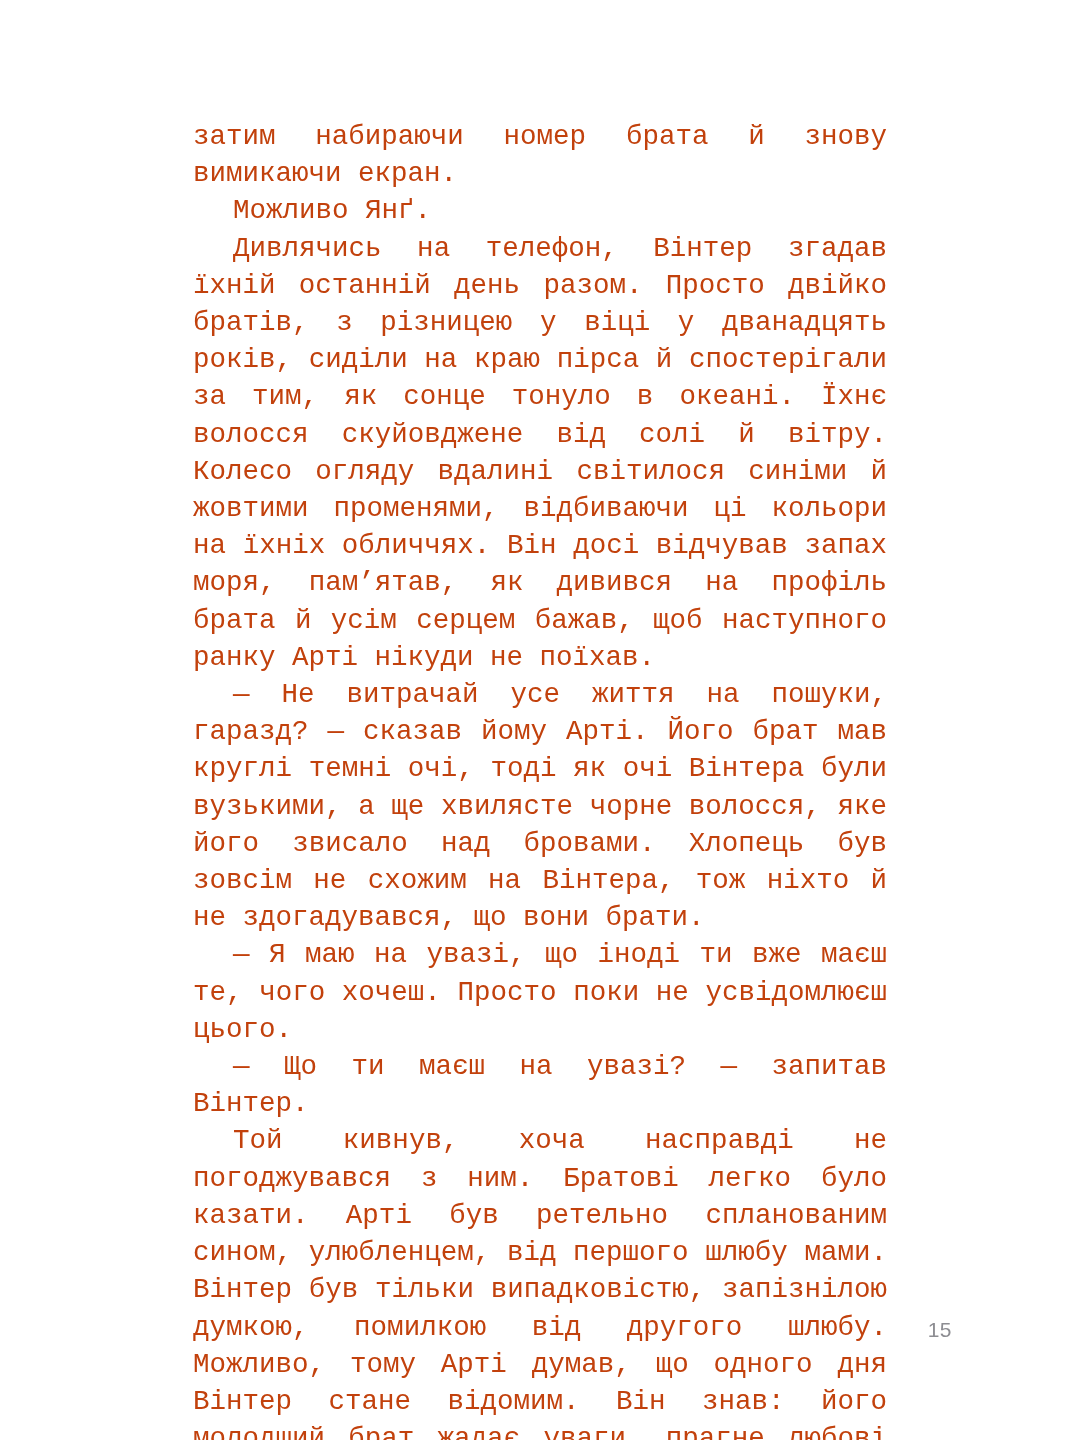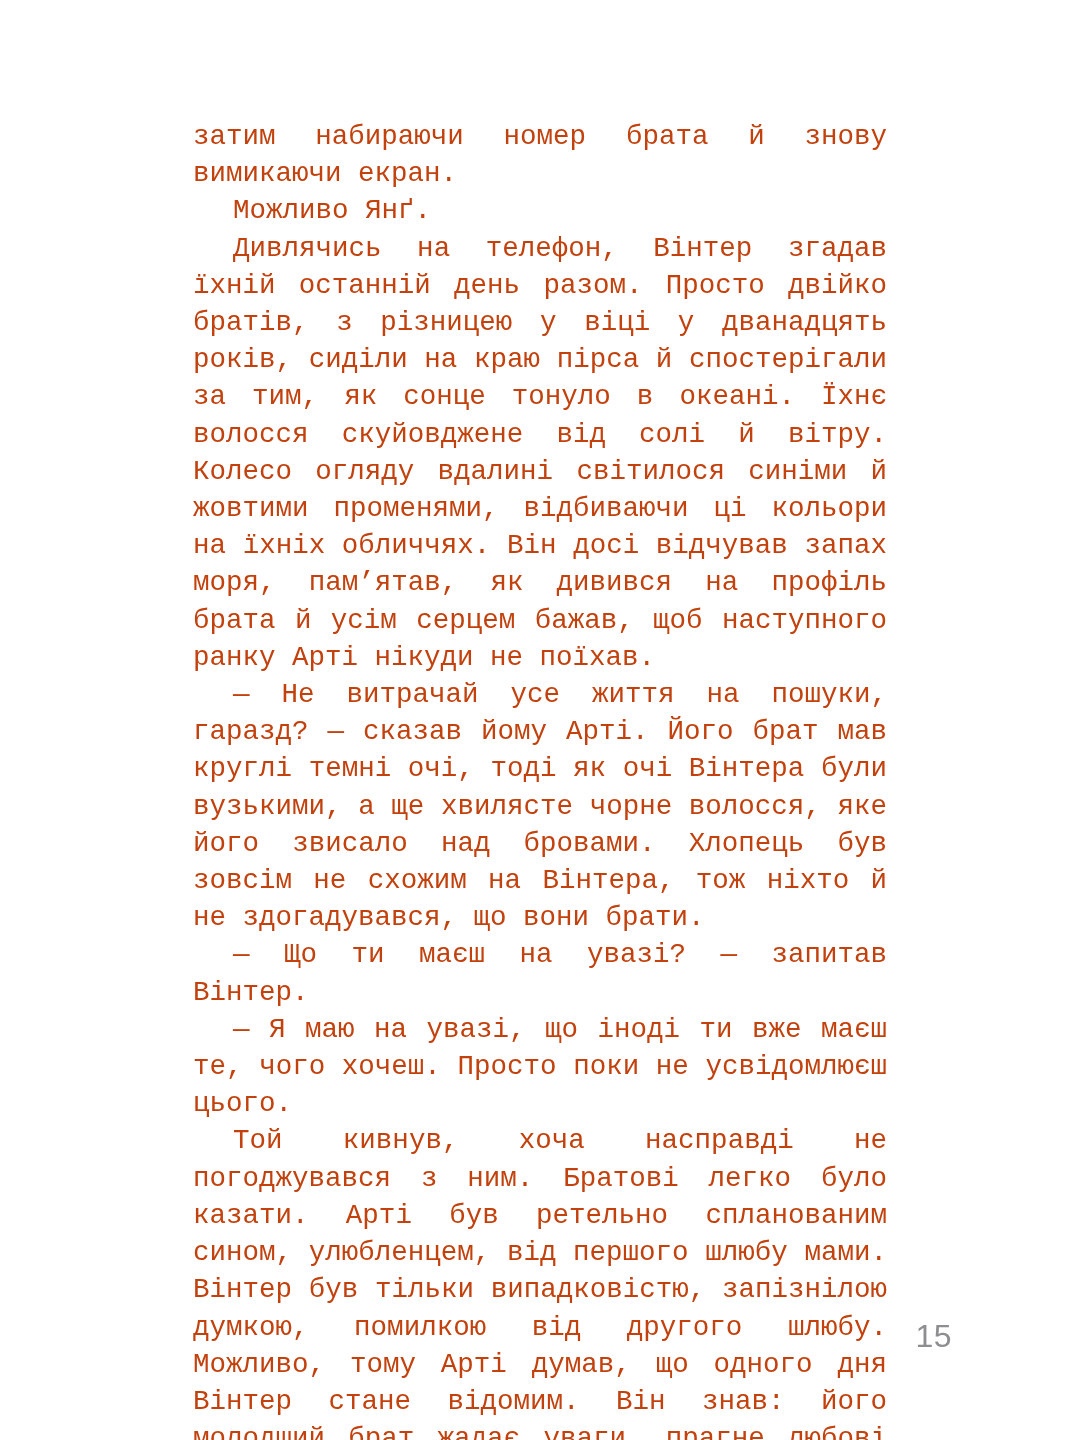--- a/index.html
+++ b/index.html
@@ -42,36 +42,36 @@
   .para.last-line-flush {
     text-align-last: left;
   }
   .page-number {
     position: absolute;
     left: 0;
     top: 1318px;
     width: 952px;
     text-align: right;
     font-family: "Liberation Sans", "DejaVu Sans", sans-serif;
-    font-size: 32px;
+    font-size: 21px;
     color: #8d8d92;
     letter-spacing: 0.5px;
   }
 </style>
 </head>
 <body>
 
 <div class="page">
 
   <div class="text-block">
     <p class="para no-indent last-line-flush">затим набираючи номер брата й знову вимикаючи екран.</p>
     <p class="para last-line-flush">Можливо Янґ.</p>
     <p class="para last-line-flush">Дивлячись на телефон, Вінтер згадав їхній останній день разом. Просто двійко братів, з різницею у віці у дванадцять років, сиділи на краю пірса й спостерігали за тим, як сонце тонуло в океані. Їхнє волосся скуйовджене від солі й вітру. Колесо огляду вдалині світилося синіми й жовтими променями, відбиваючи ці кольори на їхніх обличчях. Він досі відчував запах моря, пам’ятав, як дивився на профіль брата й усім серцем бажав, щоб наступного ранку Арті нікуди не поїхав.</p>
     <p class="para last-line-flush">— Не витрачай усе життя на пошуки, гаразд? — сказав йому Арті. Його брат мав круглі темні очі, тоді як очі Вінтера були вузькими, а ще хвилясте чорне волосся, яке його звисало над бровами. Хлопець був зовсім не схожим на Вінтера, тож ніхто й не здогадувався, що вони брати.</p>
+    <p class="para last-line-flush">— Я маю на увазі, що іноді ти вже маєш те, чого хочеш. Просто поки не усвідомлюєш цього.</p>
     <p class="para last-line-flush">— Що ти маєш на увазі? — запитав Вінтер.</p>
-    <p class="para last-line-flush">— Я маю на увазі, що іноді ти вже маєш те, чого хочеш. Просто поки не усвідомлюєш цього.</p>
     <p class="para last-line-flush">Той кивнув, хоча насправді не погоджувався з ним. Братові легко було казати. Арті був ретельно спланованим сином, улюбленцем, від першого шлюбу мами. Вінтер був тільки випадковістю, запізнілою думкою, помилкою від другого шлюбу. Можливо, тому Арті думав, що одного дня Вінтер стане відомим. Він знав: його молодший брат жадає уваги, прагне любові щохвилини, щодня і шукатиме її на краю світу. Арті розумів уже тоді й співчував йому через це.</p>
     <p class="para last-line-flush">Вінтер знизав плечима.</p>
   </div>
 
   <div class="page-number">15</div>
 
 </div>
 
 </body></html>

